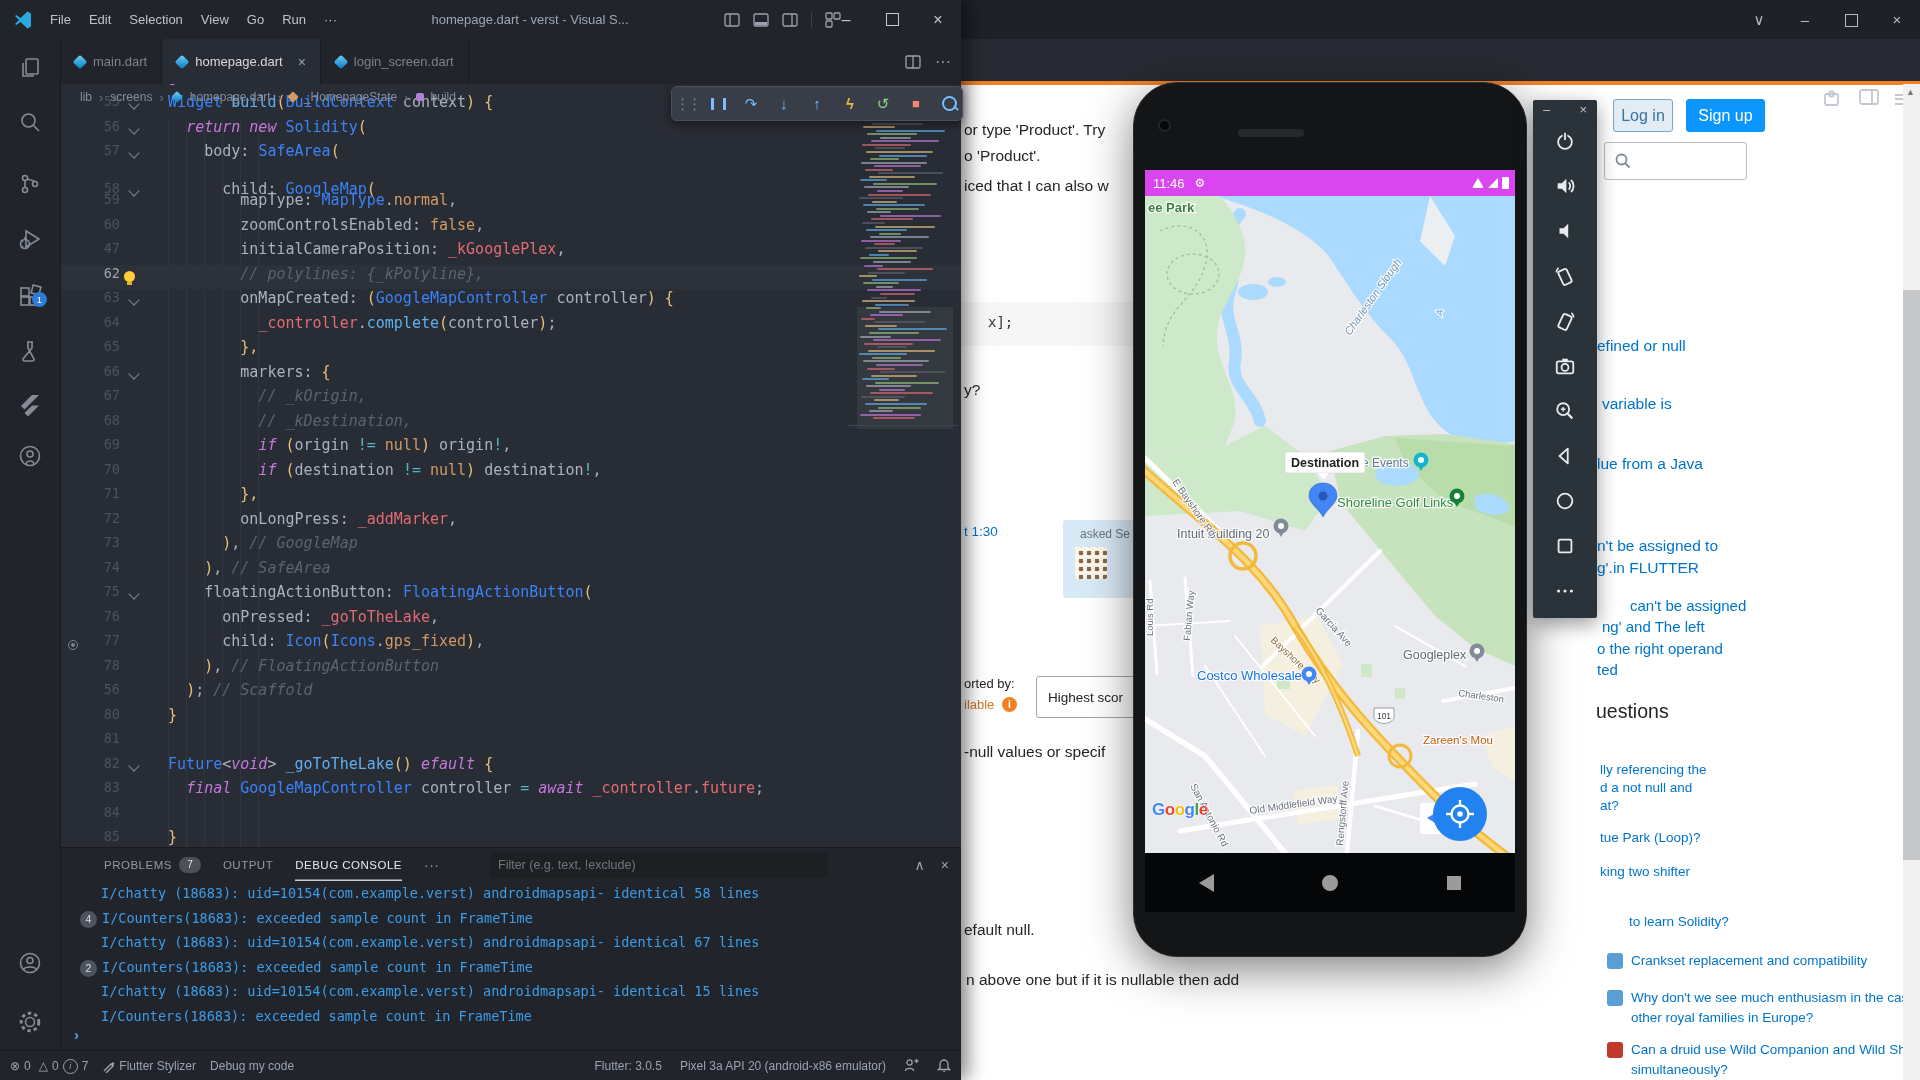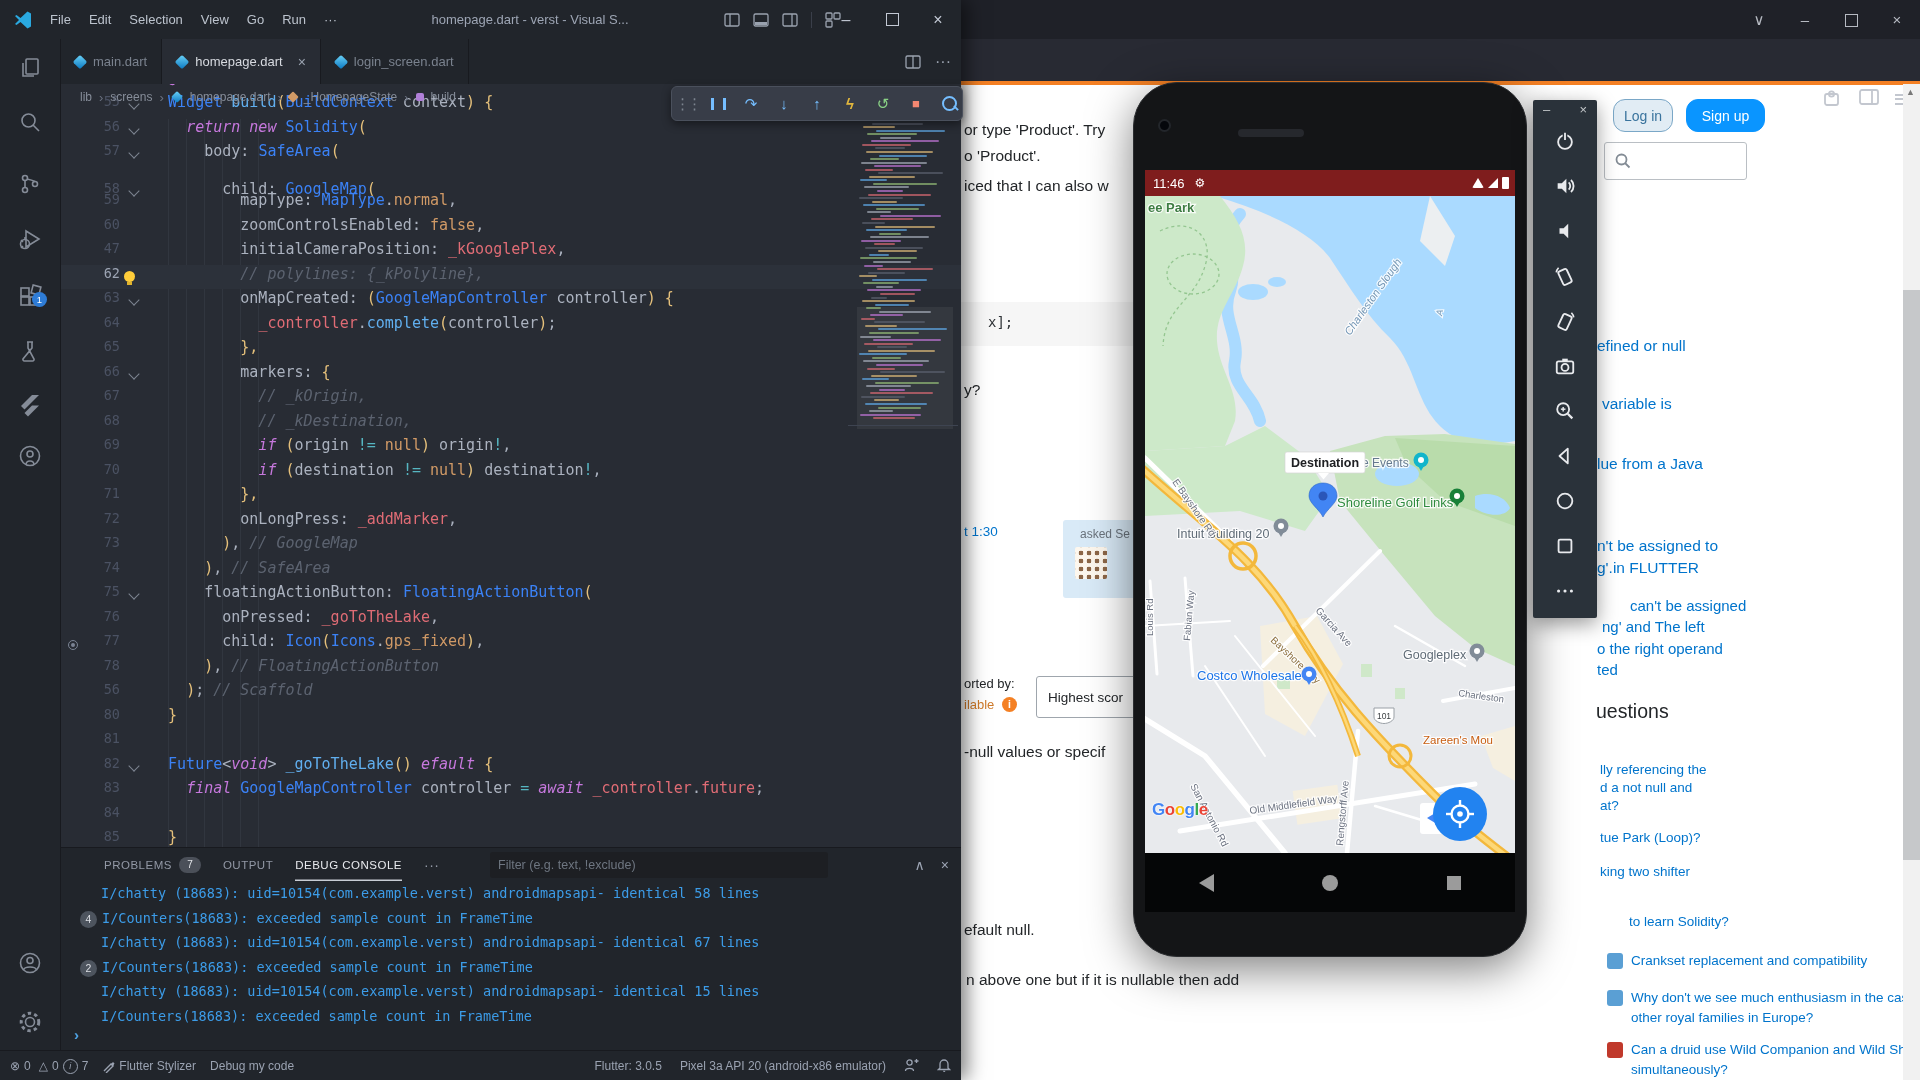--- a/index.html
+++ b/index.html
@@ -9,21 +9,21 @@
   #browser{position:absolute;left:0;top:0;width:1920px;height:1080px;background:#fff;}
   #b-strip1{position:absolute;left:961px;top:0;width:959px;height:39px;background:#1f2128;}
   #b-strip2{position:absolute;left:961px;top:39px;width:959px;height:42px;background:#282a33;}
   #b-accent{position:absolute;left:961px;top:81px;width:959px;height:4px;}
   .winglyph{color:#b6bac2;font-size:15px;width:46px;text-align:center;line-height:39px;display:inline-block;}
   #b-controls{position:absolute;right:0;top:0;display:flex;}
   .maxbox{width:11px;height:11px;border:1.2px solid #b6bac2;display:inline-block;margin-top:14px;}
   #b-icons{position:absolute;right:10px;top:42px;display:flex;gap:14px;align-items:center;height:36px;}
   .hline{width:15px;height:2px;background:#c3c7cf;margin:2.5px 0;}
   
-  .sobtn{position:absolute;font-size:14px;border-radius:12px;display:flex;align-items:center;justify-content:center;cursor:pointer;}
+  .sobtn{position:absolute;font-size:16px;border-radius:3px;display:flex;align-items:center;justify-content:center;cursor:pointer;}
   #login{left:1613px;top:99px;width:60px;height:33px;background:#e1ecf4;border:1px solid #7aa7c7;color:#39739d;}
   #signup{left:1686px;top:99px;width:79px;height:33px;background:#0a95ff;border:1px solid #0a95ff;color:#fff;}
   #sosearch{left:1604px;top:142px;width:141px;height:36px;background:#fff;border:1px solid #babfc4;border-radius:3px;position:absolute;display:flex;align-items:center;}
   #codeband{position:absolute;left:961px;top:302px;width:178px;height:44px;background:#f6f6f6;}
   #codeband span{font-family:"DejaVu Sans Mono",monospace;font-size:14px;color:#2f3337;position:absolute;left:27px;top:12px;}
   #askedcard{position:absolute;left:1063px;top:520px;width:75px;height:78px;background:#d9eaf7;border-radius:3px;}
   #askedcard .lbl{position:absolute;left:17px;top:7px;font-size:12px;color:#6a737c;white-space:nowrap;}
   #avatar{position:absolute;left:12px;top:27px;width:32px;height:32px;background:#fdf7ee;border-radius:2px;
     background-image:radial-gradient(#8d6748 2.2px, transparent 2.6px);background-size:8px 8px;background-position:2px 2px;}
   #sortbtn{position:absolute;left:1036px;top:676px;width:98px;height:40px;background:#fff;border:1px solid #9fa6ad;border-radius:3px;display:flex;align-items:center;}
@@ -104,21 +104,21 @@
   .infocircle{width:13px;height:13px;border:1px solid #9aa2b1;border-radius:50%;font-size:9px;display:flex;align-items:center;justify-content:center;font-style:italic;}
   
   #activitybar{position:absolute;left:0;top:39px;width:60px;height:1011px;background:#21252b;border-right:1px solid #181a1f;}
   .act{position:absolute;left:17px;width:26px;height:26px;}
   .actbadge{position:absolute;left:32px;top:253px;width:15px;height:15px;border-radius:50%;background:#2e7cd6;color:#fff;font-size:9.5px;text-align:center;line-height:15px;z-index:2;}
   
   #phoneframe{position:absolute;left:1133px;top:82px;width:392px;height:873px;background:#141517;border:1px solid #2b2d30;border-radius:44px;box-shadow:0 12px 45px rgba(0,0,0,.5);}
   #cam{position:absolute;left:24px;top:36px;width:9px;height:9px;border-radius:50%;background:#05070c;border:2px solid #23262b;}
   #speaker{position:absolute;left:104px;top:46px;width:66px;height:8px;border-radius:4px;background:#26282d;}
   #screen{position:absolute;left:1145px;top:170px;width:370px;height:683px;overflow:hidden;background:#e8eaed;}
-  #pstatus{position:absolute;left:0;top:0;width:370px;height:26px;background:#7f1d1d;display:flex;align-items:center;color:#fff;z-index:5;}
+  #pstatus{position:absolute;left:0;top:0;width:370px;height:26px;background:#d946ef;display:flex;align-items:center;color:#fff;z-index:5;}
   #ptime{font-size:13px;margin-left:8px;}
   #pgear{font-size:12px;margin-left:10px;}
   #pstatus-r{margin-left:auto;margin-right:6px;display:flex;align-items:center;gap:4px;}
   .wifi{width:0;height:0;border-left:6px solid transparent;border-right:6px solid transparent;border-bottom:10px solid #fff;border-radius:2px;}
   .cell{width:0;height:0;border-left:10px solid transparent;border-bottom:10px solid #fff;}
   .batt{width:7px;height:12px;background:#fff;border-radius:1px;}
   #mapsvg{position:absolute;left:0;top:26px;}
   #glogo{position:absolute;left:7px;top:630px;font-size:17px;font-weight:600;letter-spacing:-.5px;text-shadow:0 0 2px #fff,0 0 2px #fff;z-index:4;}
   #pnav{position:absolute;left:1145px;top:853px;width:370px;height:59px;background:#050607;display:flex;align-items:center;justify-content:space-around;z-index:6;}
   .nav-back{width:0;height:0;border-top:9px solid transparent;border-bottom:9px solid transparent;border-right:15px solid #9b9b9b;}

